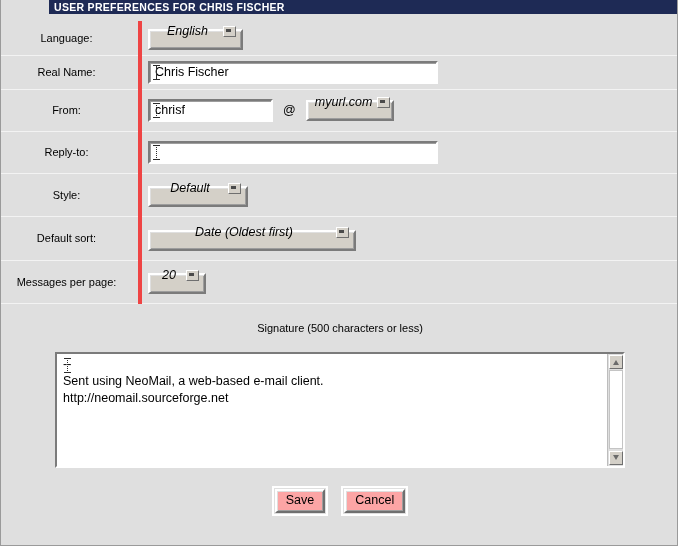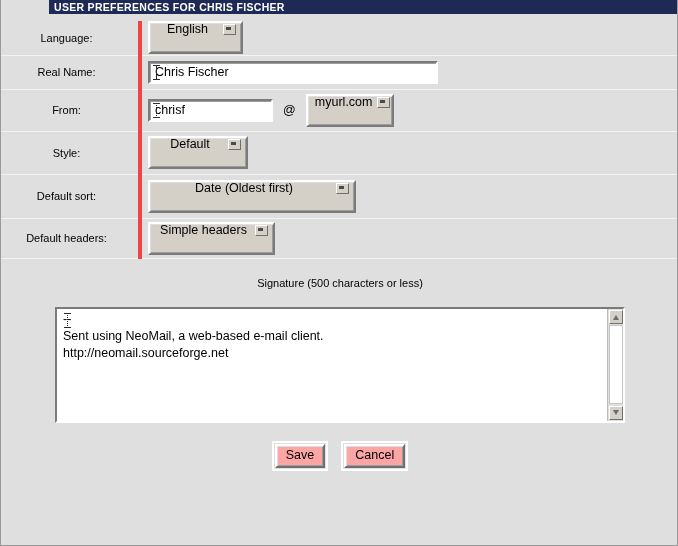--- a/index.html
+++ b/index.html
@@ -70,28 +70,29 @@
   }
 
   
   .wselect {
     display: inline-flex;
     align-items: center;
     background: #d4d0c8;
     border: 2px solid;
     border-color: #ffffff #7b7b7b #7b7b7b #ffffff;
     box-shadow: inset 1px 1px 0 #dfdfdf, inset -1px -1px 0 #9d9d9d;
-    height: 33px;
+    height: 21px;
     box-sizing: border-box;
     padding: 0 5px 16px 4px;
     font-size: 12.5px;
     color: #000000;
     white-space: nowrap;
     cursor: default;
     line-height: 17px;
+    font-style: italic;
   }
   .wselect .sel-text {
     flex: 1 1 auto;
     text-align: center;
     padding: 0 6px;
   }
   .wselect .sel-arrow {
     flex: 0 0 auto;
     width: 11px;
     height: 9px;
@@ -328,20 +329,33 @@
               </span>
           </span>
           <span class="at-sym">@</span>
           <span class="wselect" style="width:88px;vertical-align:middle;">
             <span class="sel-text" style="padding:0 3px;">myurl.com</span>
             <span class="sel-arrow"></span>
           </span>
         </td>
       </tr>
 
+      <tr class="prefrow">
+        <td class="label-cell" style="height:42px;">Reply-to:</td>
+        <td class="field-cell">
+          <span class="fieldwrap">
+            <input class="winput" style="width: 290px;" type="text" value="">
+            <span class="caret dotted">
+                <i class="top"></i>
+                <i class="stem"></i>
+                <i class="bot"></i>
+              </span>
+          </span>
+        </td>
+      </tr>
 
       <tr class="prefrow">
         <td class="label-cell" style="height:43px;margin-left:33px;">Style:</td>
         <td class="field-cell">
           <span class="wselect" style="width:100px;">
             <span class="sel-text">Default</span>
             <span class="sel-arrow"></span>
           </span>
         </td>
       </tr>
@@ -349,30 +363,30 @@
       <tr class="prefrow">
         <td class="label-cell" style="height:44px;">Default sort:</td>
         <td class="field-cell">
           <span class="wselect" style="width:208px;">
             <span class="sel-text">Date (Oldest first)</span>
             <span class="sel-arrow"></span>
           </span>
         </td>
       </tr>
 
-
-      <tr class="prefrow">
-        <td class="label-cell" style="height:40px;">Default headers:</td>
-        <td class="field-cell">
-          <span class="wselect" style="width:127px;">
-            <span class="sel-text" style="padding:0 3px;">Simple headers</span>
+      <tr class="prefrow">
+        <td class="label-cell" style="height:43px;">Messages per page:</td>
+        <td class="field-cell">
+          <span class="wselect" style="width:58px;">
+            <span class="sel-text" style="padding:0 3px;">20</span>
             <span class="sel-arrow"></span>
           </span>
         </td>
       </tr>
+
 
       <tr class="sig-label-row">
         <td colspan="2">
           <div class="sig-label">Signature (500 characters or less)</div>
         </td>
       </tr>
 
       <tr>
         <td colspan="2" class="sig-area-wrap">
           <div class="wtextarea-outer">

